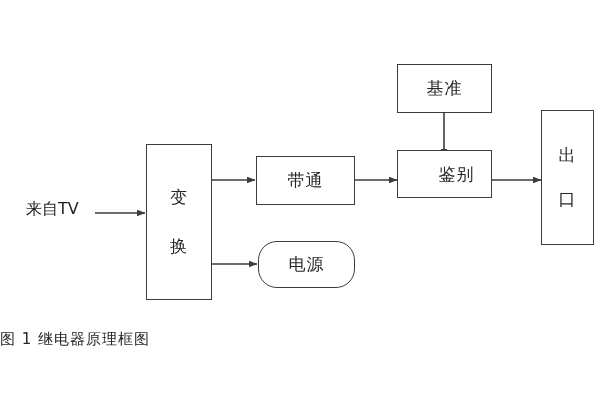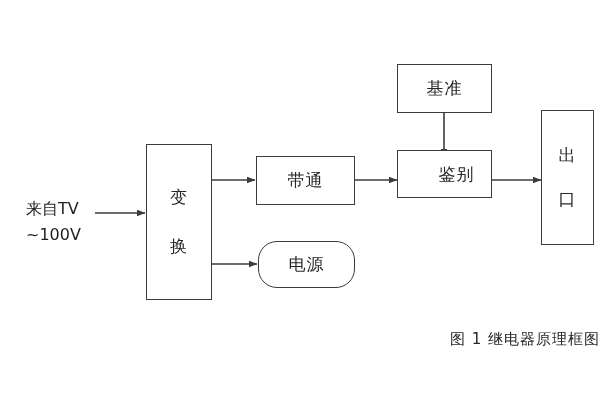--- a/index.html
+++ b/index.html
@@ -55,21 +55,21 @@
     position: absolute;
     font-size: 16px;
     color: #1f1f1f;
     line-height: 1.65;
     white-space: pre-line;
     z-index: 2;
   }
   .caption {
     position: absolute;
     width: 600px;
-    text-align: right;
+    text-align: left;
     font-size: 15px;
     color: #262626;
     letter-spacing: 1px;
     z-index: 2;
   }
 </style>
 </head>
 <body>
 
 <div id="diagram">
@@ -87,21 +87,21 @@
 
     <line x1="212" y1="264" x2="257" y2="264" stroke="#3c3c3c" stroke-width="1.6" marker-end="url(#arrowhead)"></line>
 
     <line x1="355" y1="180" x2="397" y2="180" stroke="#3c3c3c" stroke-width="1.6" marker-end="url(#arrowhead)"></line>
 
     <line x1="444" y1="113" x2="444" y2="157" stroke="#3c3c3c" stroke-width="1.6" marker-end="url(#arrowhead)"></line>
 
     <line x1="492" y1="180" x2="541" y2="180" stroke="#3c3c3c" stroke-width="1.6" marker-end="url(#arrowhead)"></line>
   </svg>
 
-  <div class="label" style="left:18px; top:196px;margin-left:8px;"><span>来自TV</span><br><span>~100V</span></div>
+  <div class="label" style="left:18px; top:196px;margin-left:8px;"><span>来自TV</span><br></div>
 
   <div class="node tall" style="left:146px; top:144px; width:66px; height:156px;">
     <span class="ch">变</span>
     <span class="ch">换</span>
   </div>
 
   <div class="node" style="left:256px; top:156px; width:99px; height:49px;">带通</div>
 
   <div class="node" style="left:258px; top:241px; width:97px; height:47px;border-radius:19px;">电源</div>
 

